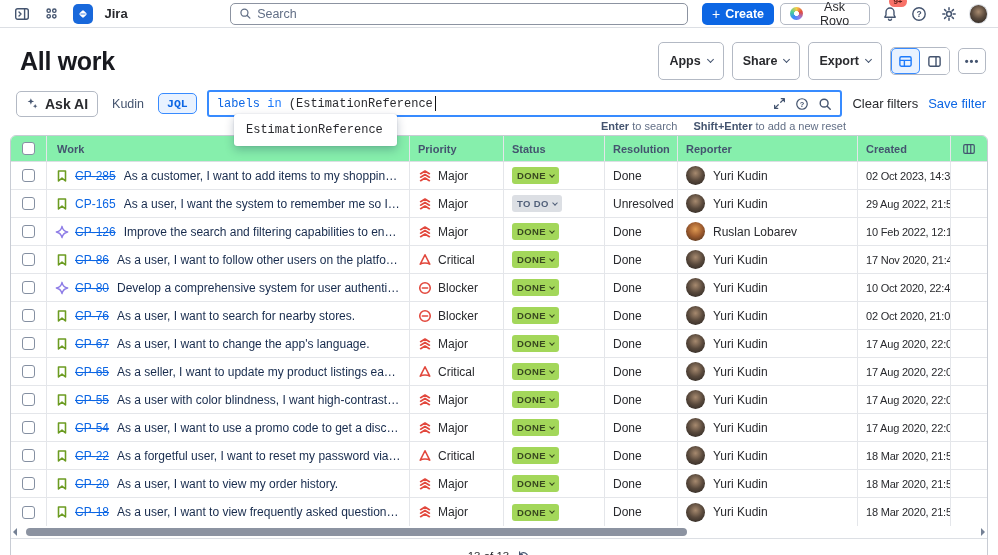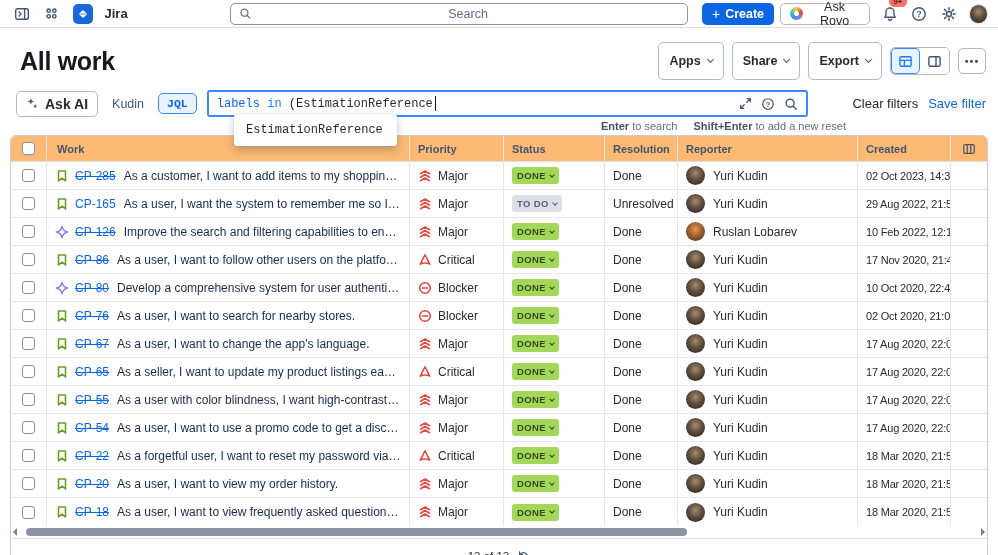--- a/index.html
+++ b/index.html
@@ -10,21 +10,21 @@
   .topbar { height:28px; display:flex; align-items:center; padding:0 10px;
     border-bottom:1px solid #DCDFE4; gap:6px; }
   .icon-btn { display:inline-flex; align-items:center; justify-content:center;
     width:24px; height:24px; border-radius:4px; background:none; border:none; cursor:pointer; }
   .jira-logo { width:20px; height:20px; border-radius:5px; background:#1868DB;
     display:inline-flex; align-items:center; justify-content:center; margin-left:4px; }
   .app-name { font-size:13px; font-weight:700; color:#292A2E; margin-left:6px; }
   .tb-search { margin-left:96px; width:468px; height:22px; border:1px solid #8C93A1;
     border-radius:5px; display:flex; align-items:center; padding:0 8px; gap:6px; background:#fff; }
   .tb-search input { border:none; outline:none; font-size:12.5px; width:100%;
-    font-family:"Liberation Sans",sans-serif; color:#701a75; background:transparent;text-align:center; }
+    font-family:"Liberation Sans",sans-serif; color:#701a75; background:transparent; }
   .tb-search input::placeholder { color:#626F86; }
   .create-btn { margin-left:8px; height:22px; background:#0C66E4; color:#fff; border:none;
     border-radius:5px; font-size:12.5px; font-weight:600; padding:0 10px; display:inline-flex;
     align-items:center; gap:5px; cursor:pointer; font-family:inherit; }
   .create-plus { font-size:14px; font-weight:400; line-height:1; }
   .tb-right { margin-left:auto; display:flex; align-items:center; gap:10px; }
   .rovo-btn { height:22px; border:1px solid #B3B9C4; background:#fff; border-radius:5px;
     display:inline-flex; align-items:center; gap:6px; padding:0 9px; font-size:12.5px;
     font-weight:400; color:#292A2E; cursor:pointer; font-family:inherit; }
   .rovo-logo { width:13px; height:13px; border-radius:50%;
@@ -65,40 +65,40 @@
     padding:3px 8px; cursor:pointer; }
   .jql-input { flex:1; height:27px; border:2px solid #388BFF; border-radius:3px; display:flex;
     align-items:center; padding:0 8px; gap:0; background:#fff; cursor:text; }
   .jql-text { font-family:"Liberation Mono","DejaVu Sans Mono",monospace; font-size:12px;
     white-space:pre; }
   .tok-field { color:#0C66E4; }
   .tok-op { color:#1D7AFC; }
   .tok-val { color:#292A2E; }
   .caret { width:1.5px; height:15px; background:#101214; margin-left:2px; }
   .jql-icons { margin-left:auto; display:flex; align-items:center; gap:9px; }
-  .link-clear { font-size:13px; font-weight:500; color:#292A2E; cursor:pointer; white-space:nowrap;margin-left:34px; }
+  .link-clear { font-size:13px; font-weight:500; color:#292A2E; cursor:pointer; white-space:nowrap; }
   .link-save { font-size:13px; font-weight:500; color:#0C66E4; cursor:pointer; white-space:nowrap; }
 
   .hint-row { display:flex; justify-content:flex-end; margin:3px 152px 0 0; gap:16px;
     font-size:11px; color:#626F86; height:13px; }
   .hint-row b { color:#44546F; font-weight:700; }
 
   
   .autocomplete { position:absolute; left:234px; top:114px; background:#fff; border-radius:3px;
     box-shadow:0 4px 10px rgba(9,30,66,.25), 0 0 1px rgba(9,30,66,.31); padding:9px 14px 9px 12px;
     z-index:20; }
   .autocomplete .opt { font-family:"Liberation Mono","DejaVu Sans Mono",monospace;
     font-size:12px; color:#292A2E; cursor:pointer; }
 
   
   .table-card { margin:2px 10px 0; border:1px solid #C8CCD4; border-radius:6px; overflow:hidden;
     background:#fff; }
   .tr, .thead { display:grid;
     grid-template-columns:36px 363px 94px 101px 73px 180px 93px 1fr; align-items:center; }
-  .thead { height:26px; background:#fdba74; border-bottom:1px solid #DCDFE4;text-align:center; }
+  .thead { height:26px; background:#86efac; border-bottom:1px solid #DCDFE4;text-align:center; }
   .th { font-size:11px; font-weight:700; color:#44546F; padding:0 8px; height:100%;
     display:flex; align-items:center; border-right:1px solid #E4E6EA; }
   .th:last-child, .td:last-child { border-right:none; }
   .tr { height:28px; border-bottom:1px solid #E4E6EA; background:#fff; }
   .tr:last-child { border-bottom:none; }
   .td { height:100%; display:flex; align-items:center; padding:0 8px;
     border-right:1px solid #E4E6EA; overflow:hidden; white-space:nowrap; }
   .c-check { justify-content:center; padding:0; }
   .checkbox { width:13px; height:13px; border:1px solid #8590A2; border-radius:3px;
     background:#fff; cursor:pointer; display:inline-block; }

